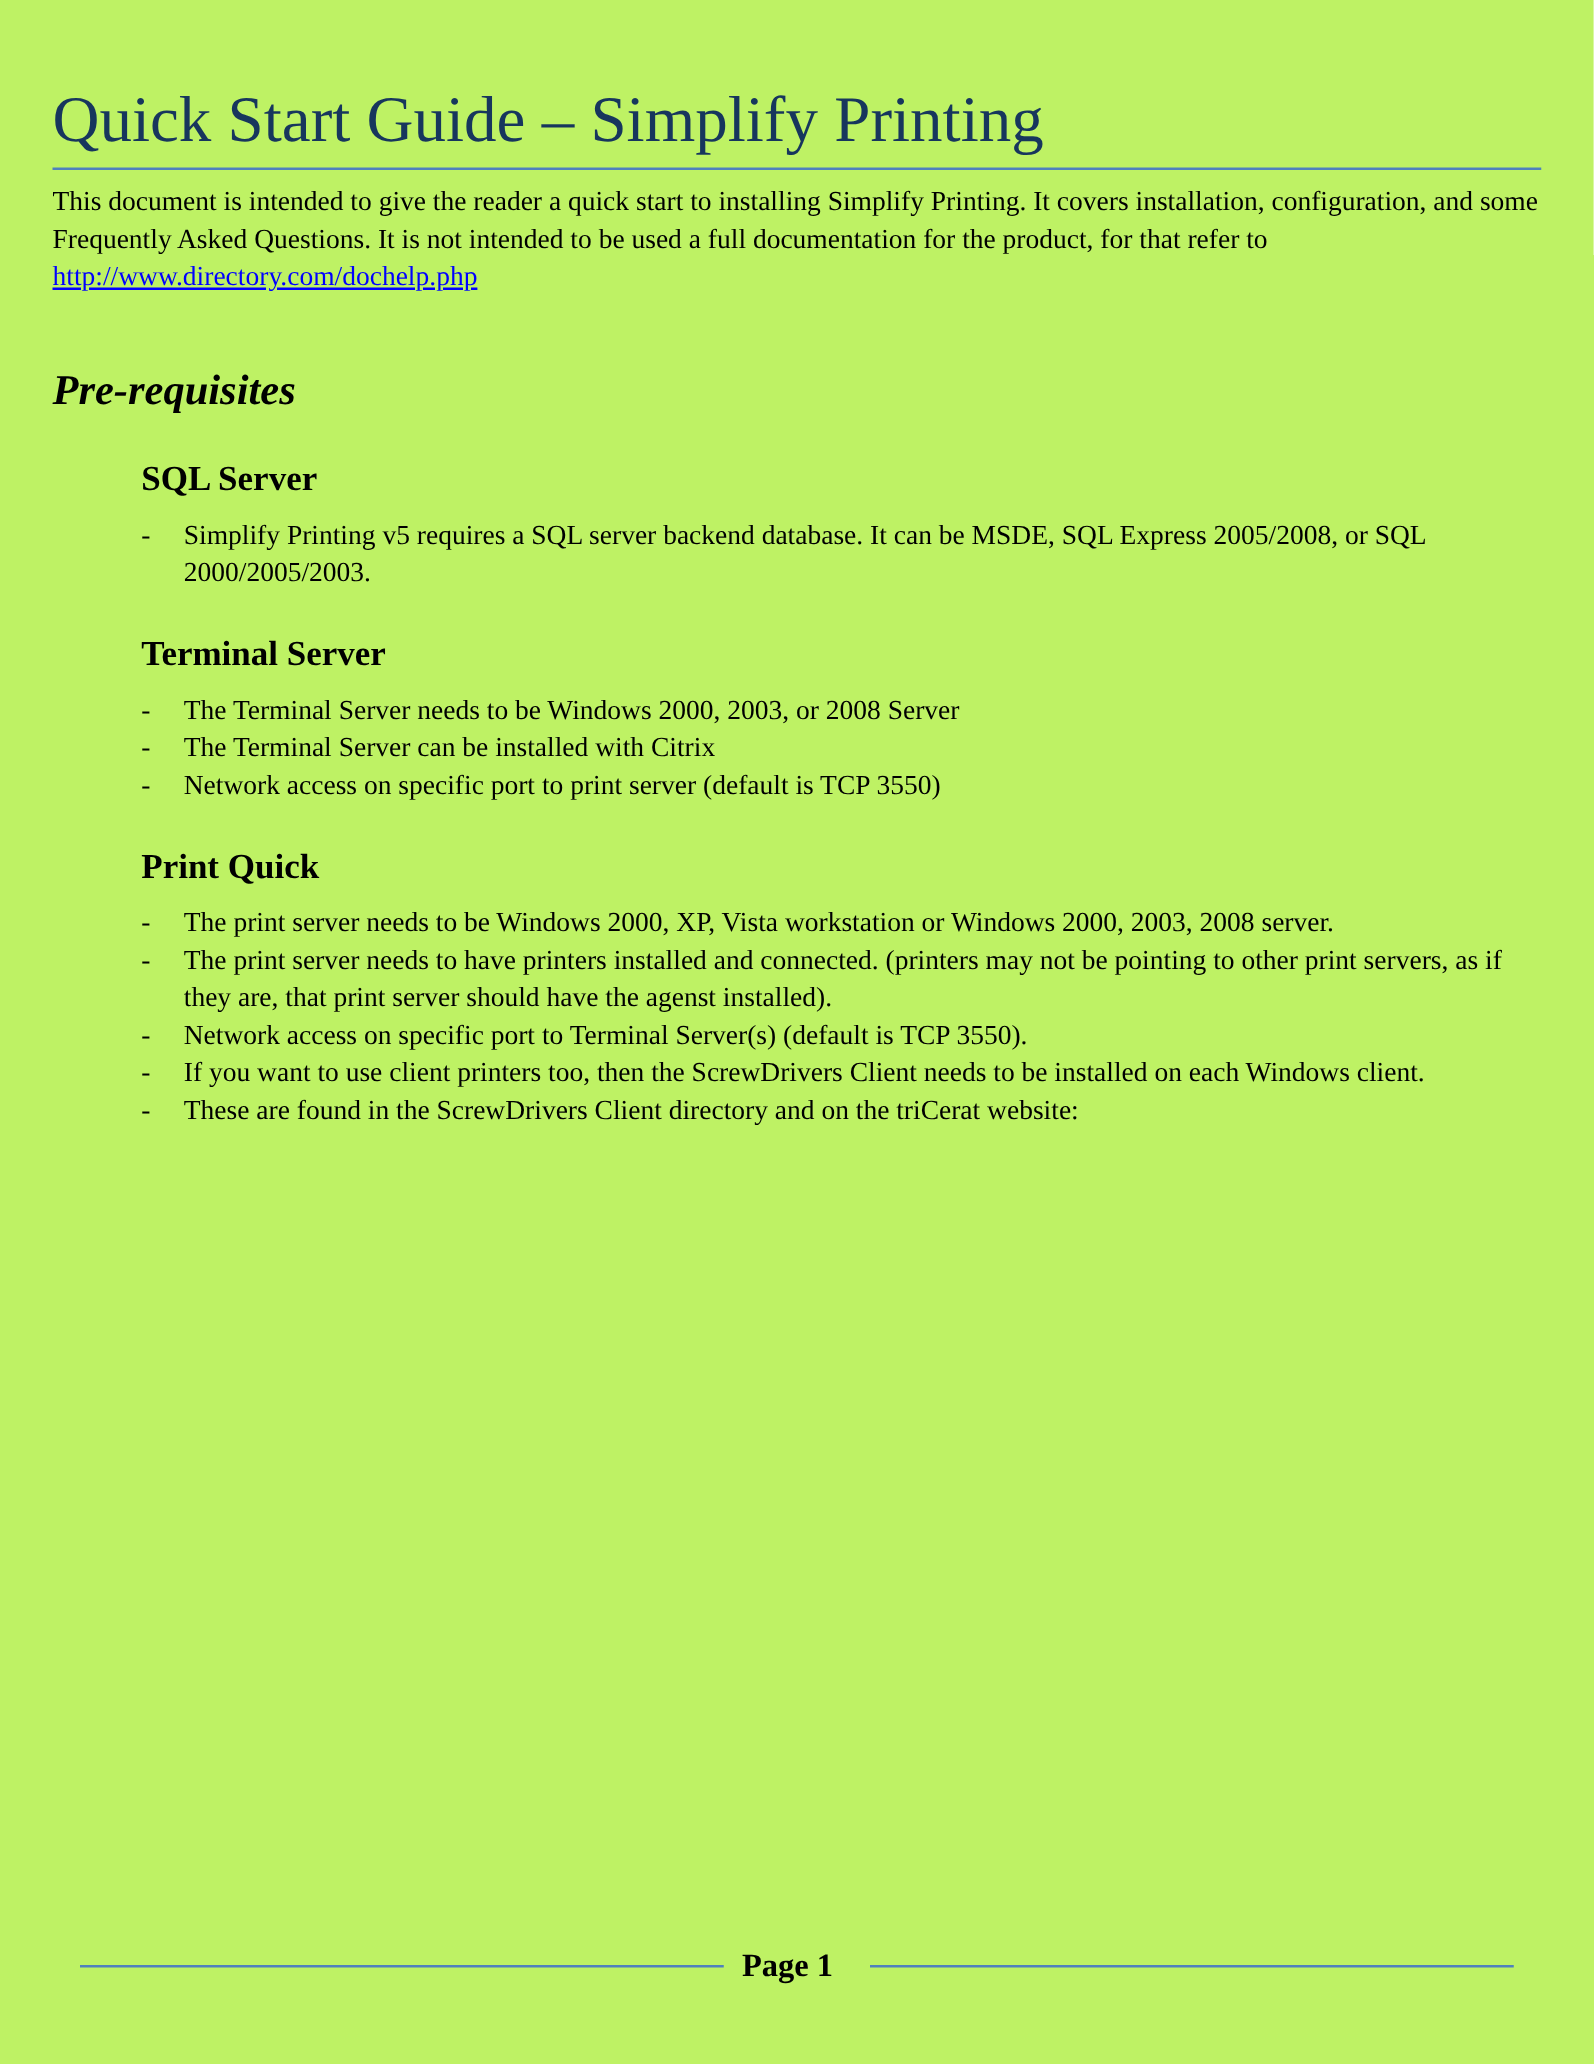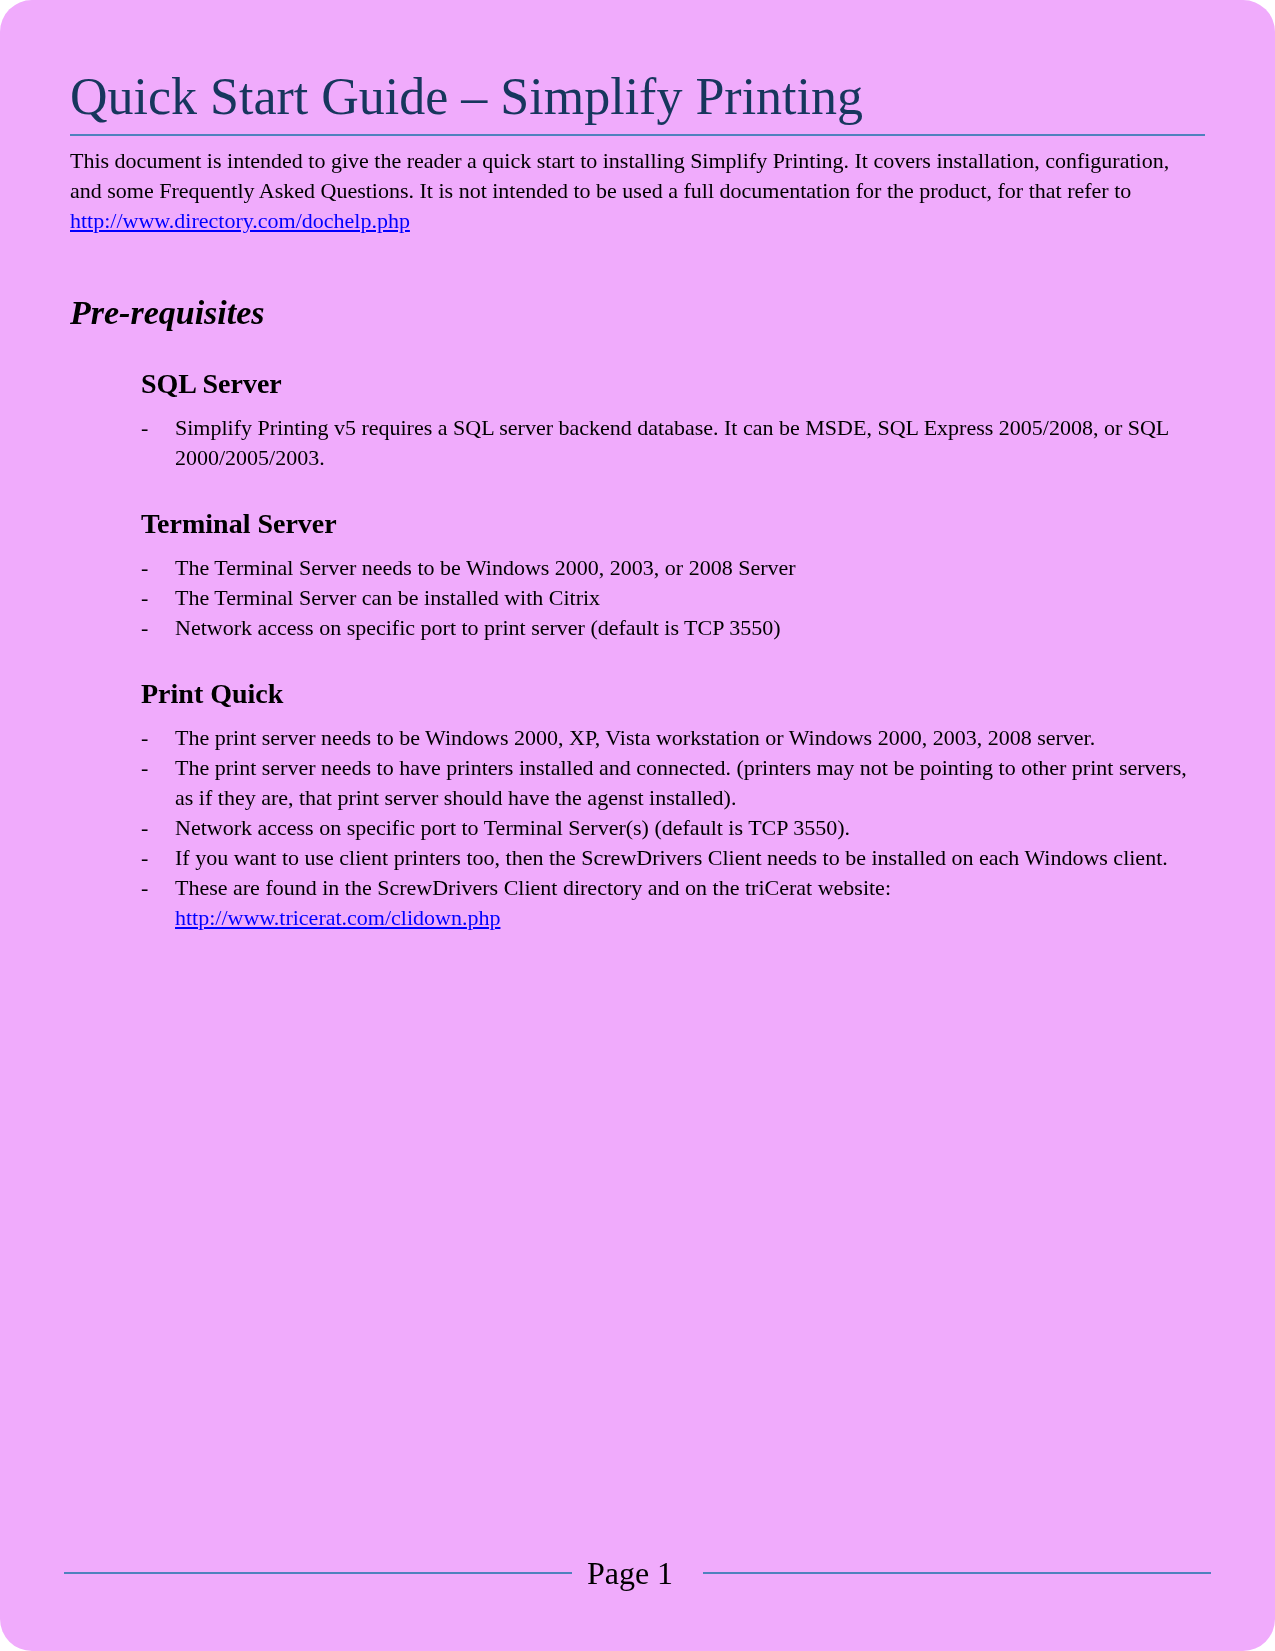--- a/index.html
+++ b/index.html
@@ -5,27 +5,26 @@
   html, body {
     margin: 0;
     padding: 0;
     background: #ffffff;
   }
   .page {
     position: relative;
     width: 1275px;
     height: 1651px;
     margin: 0 auto;
-    background: #f0abfc;
+    background: #bef264;
     box-sizing: border-box;
-    padding: 0 70px;
+    padding: 0 42px;
     font-family: "Liberation Serif", "DejaVu Serif", serif;
     color: #000000;
     overflow: hidden;
-    border-radius: 32px;
   }
   .doc-title {
     margin: 64px 0 0 0;
     font-size: 52px;
     line-height: 65px;
     font-weight: normal;
     color: #17365D;
     letter-spacing: 0px;
   }
   .title-rule {
@@ -86,22 +85,22 @@
     align-items: center;
   }
   .fline {
     flex: 1 1 auto;
     border-top: 2px solid #4F81BD;
     height: 0;
   }
   .ftext {
     flex: 0 0 auto;
     margin: 0 30px 0 15px;
-    font-size: 32px;
-    font-weight: normal;
+    font-size: 26px;
+    font-weight: bold;
     line-height: 28px;
   }
 </style>
 </head>
 <body>
 
 <div class="page">
 
   <h1 class="doc-title">Quick Start Guide – Simplify Printing</h1>
   <div class="title-rule"></div>
@@ -160,21 +159,21 @@
     </div>
 
     <div>
       <div class="bullets">
         <div class="bullet">
           <span class="dash">-</span>
           <span class="btext">If you want to use client printers too, then the ScrewDrivers Client needs to be installed on each Windows client.</span>
         </div>
         <div class="bullet">
           <span class="dash">-</span>
-          <span class="btext"><span>These are found in the ScrewDrivers Client directory and on the triCerat website:</span><br><a class="doc-link">http://www.tricerat.com/clidown.php</a></span>
+          <span class="btext"><span>These are found in the ScrewDrivers Client directory and on the triCerat website:</span><br></span>
         </div>
       </div>
     </div>
   </section>
 
   <div class="footer">
     <div class="fline"></div>
     <div class="ftext">Page 1</div>
     <div class="fline"></div>
   </div>

